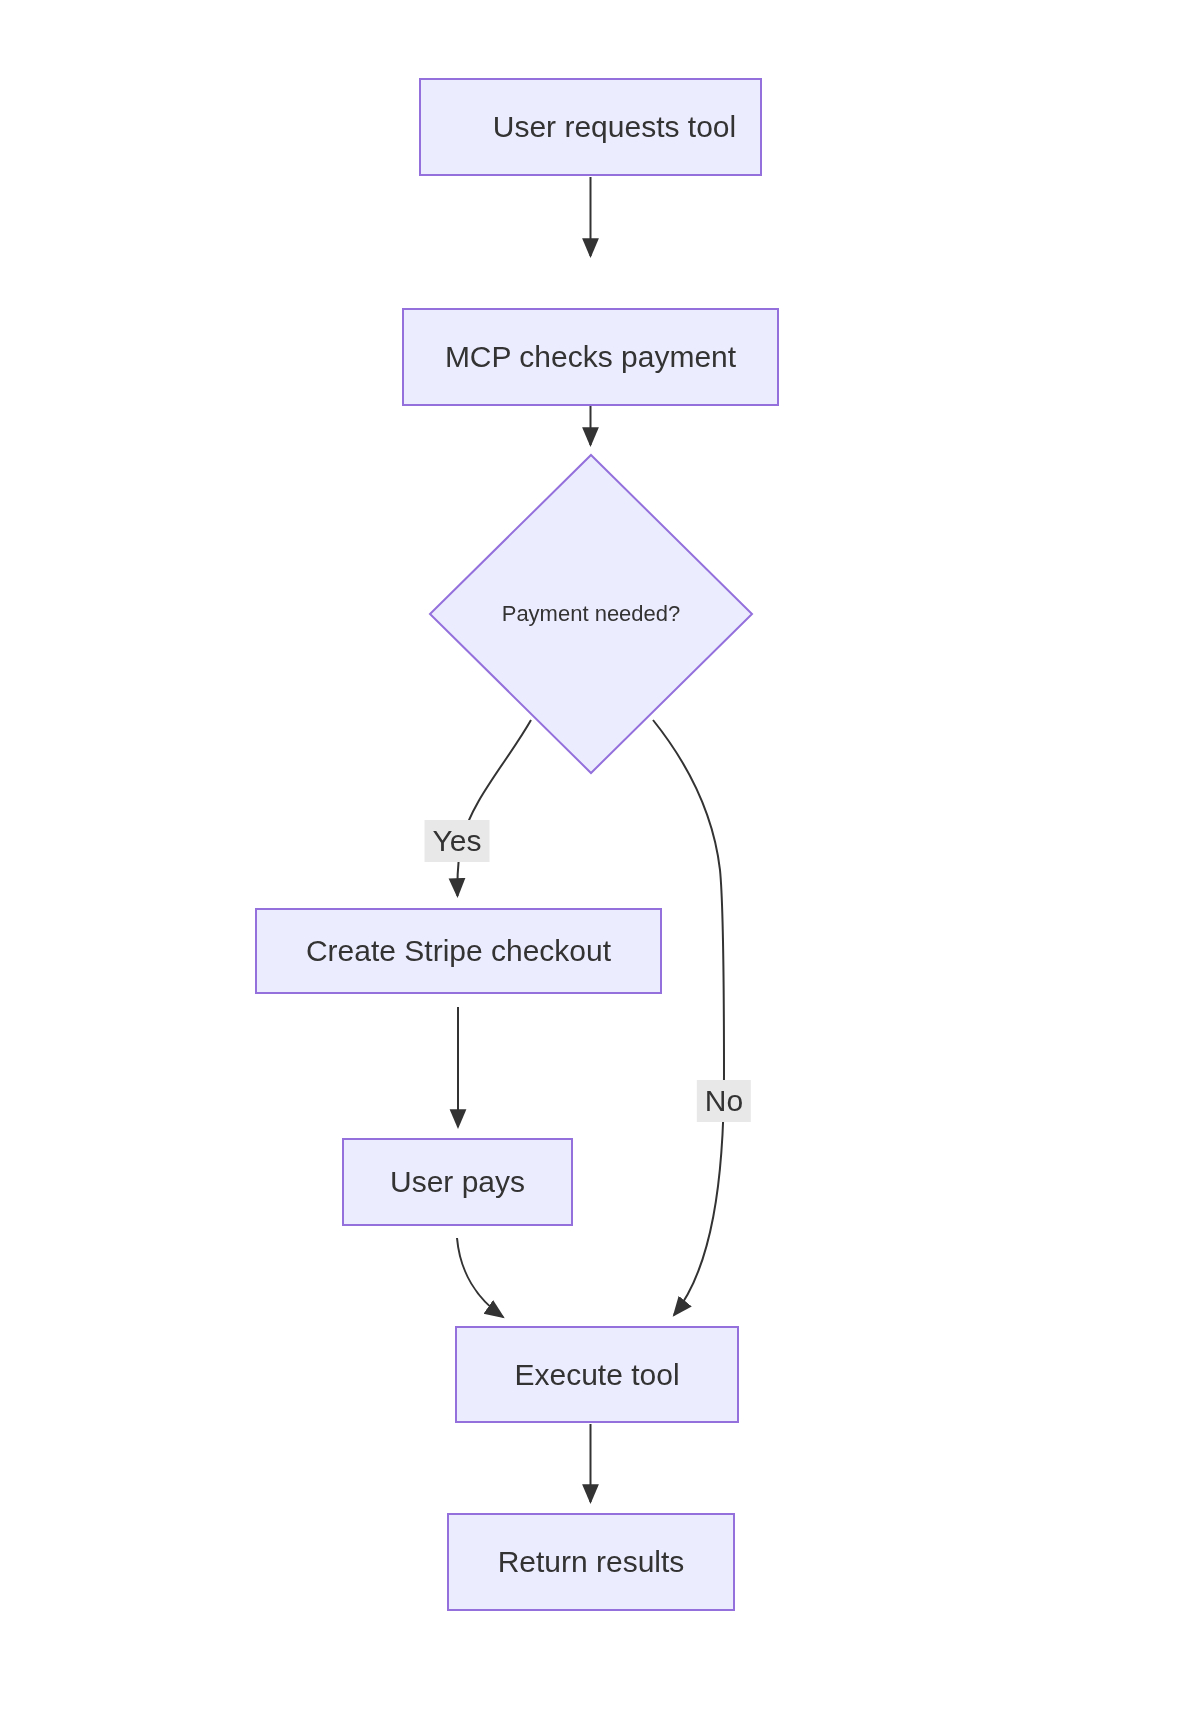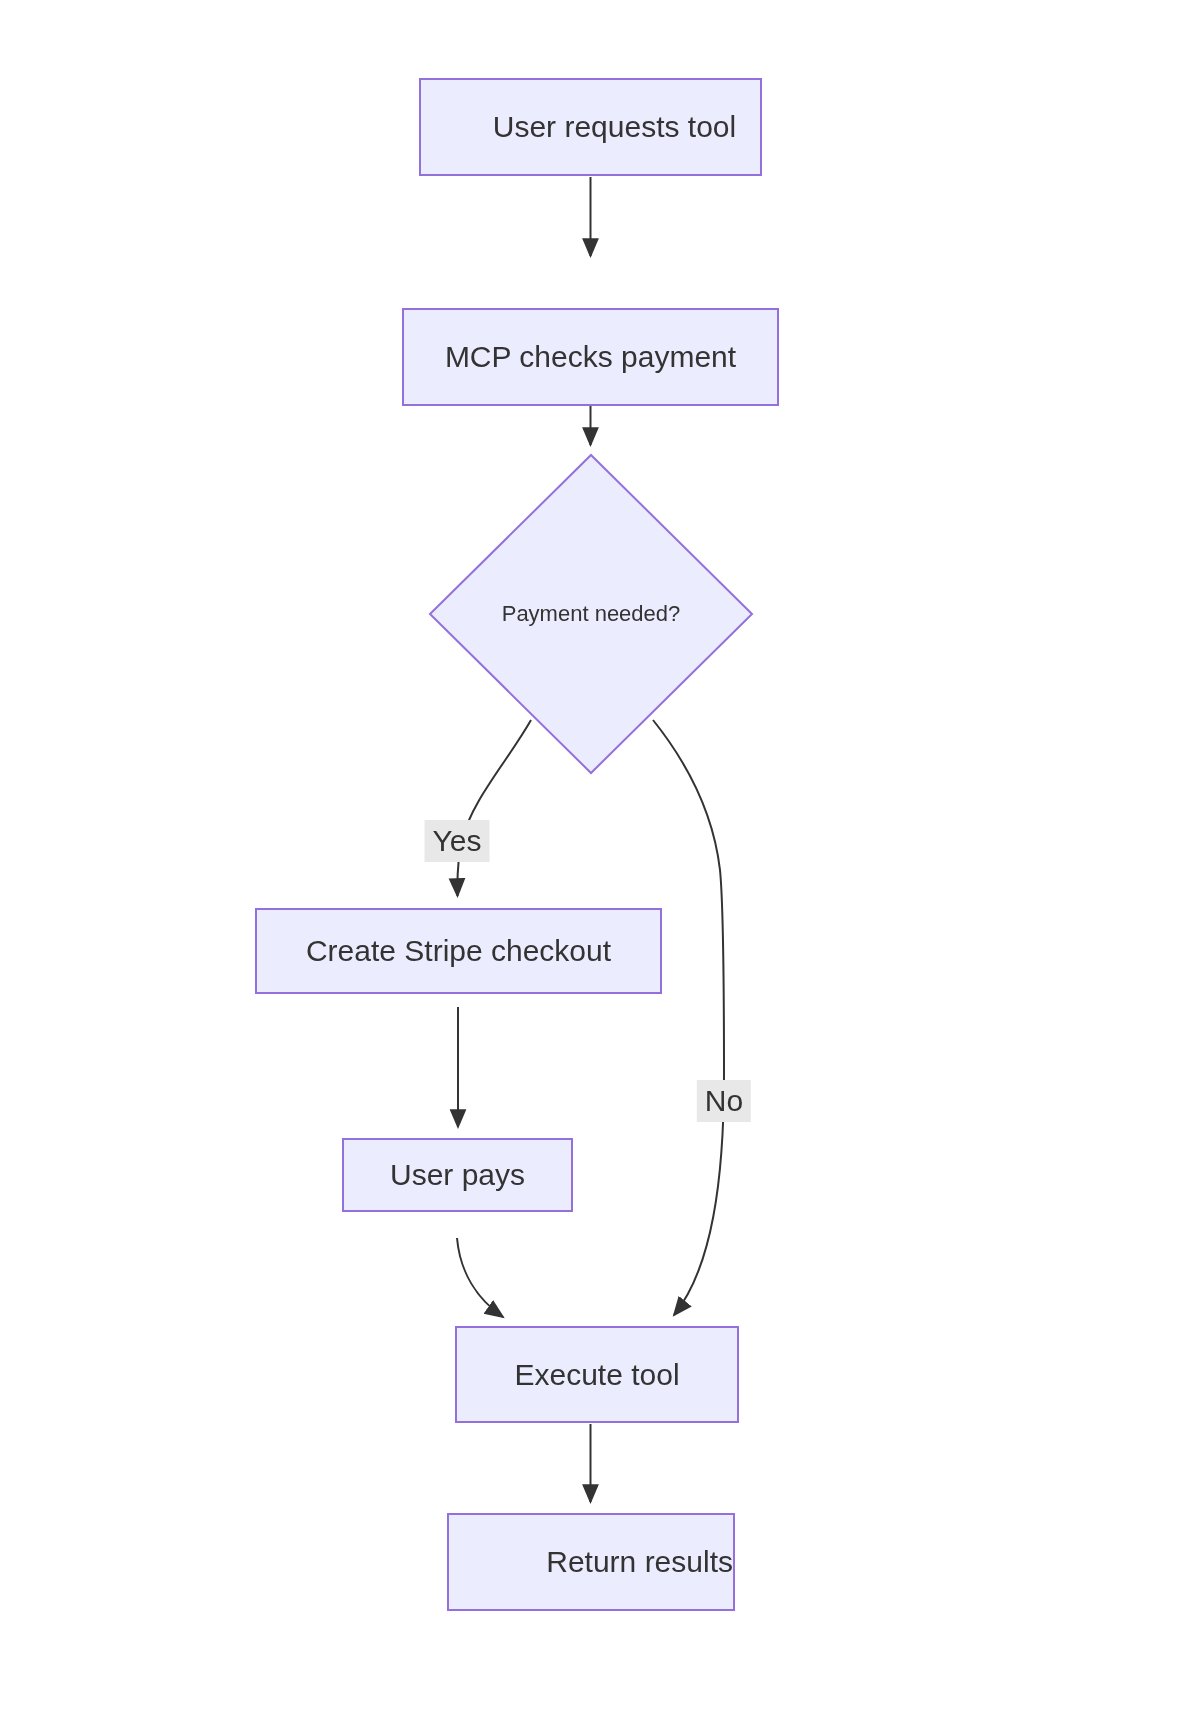--- a/index.html
+++ b/index.html
@@ -54,23 +54,23 @@
     align-items: center;
     justify-content: center;
     text-align: center;
     font-size: 30px;
     line-height: 1.2;
     color: var(--text-color);
   }
   .node-a { left: 419px; top: 78px;  width: 343px; height: 98px; padding-left: 48px; }
   .node-b { left: 402px; top: 265px; width: 377px; height: 98px; margin-top: 43px; }
   .node-d { left: 255px; top: 908px; width: 407px; height: 86px; }
-  .node-e { left: 342px; top: 1138px; width: 231px; height: 74px; }
+  .node-e { left: 342px; top: 1138px; width: 231px; height: 88px; }
   .node-f { left: 455px; top: 1326px; width: 284px; height: 97px; }
-  .node-g { left: 447px; top: 1513px; width: 288px; height: 98px; justify-content: flex-end; }
+  .node-g { left: 447px; top: 1513px; width: 288px; height: 98px; }
   .diamond-label {
     position: absolute;
     left: 591px;
     top: 614px;
     transform: translate(-50%, -50%);
     font-size: 22px;
     white-space: nowrap;
     color: var(--text-color);
   }
   .edge-label {

